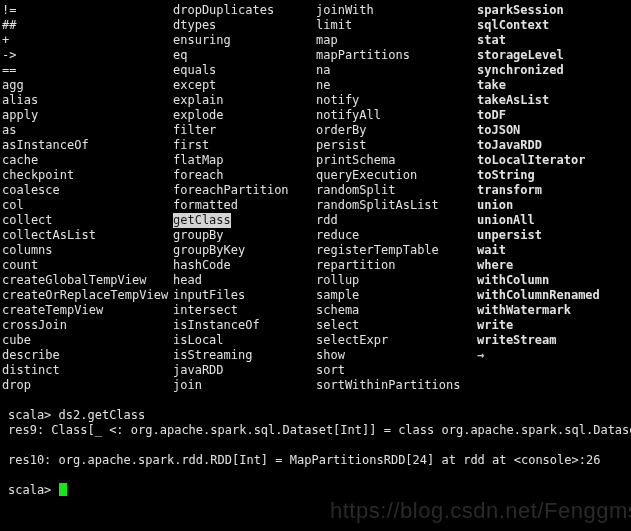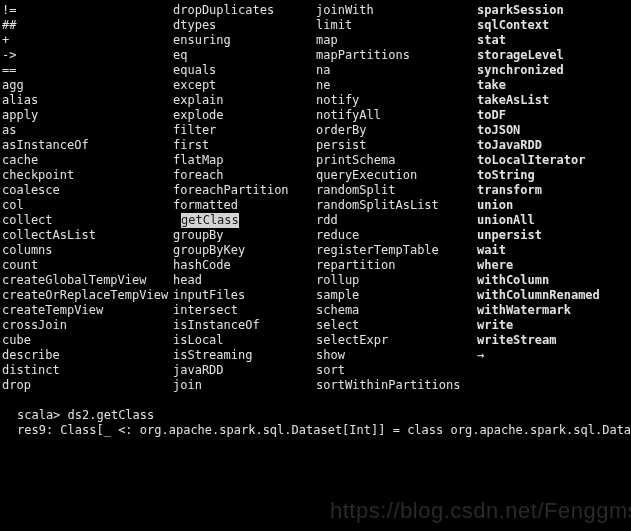--- a/index.html
+++ b/index.html
@@ -50,21 +50,20 @@
   .item {
     height: 15px;
     line-height: 15px;
     white-space: pre;
     display: block;
     width: max-content;
   }
   .item.selected {
     background: #d4d4d4;
     color: #1a1a1a;
-    margin-left: 8px;
   }
   .item.arrow {
     color: #c8c8c8;
   }
   .blank {
     height: 15px;
   }
   .cursor {
     display: inline-block;
     width: 8px;
@@ -76,38 +75,40 @@
     position: absolute;
     left: 330px;
     top: 503px;
     font-family: Liberation Sans, sans-serif;
     font-size: 22px;
     letter-spacing: 0.5px;
     color: #2a2a2a;
     white-space: pre;
     pointer-events: none;
   }
-  .out-block { padding-left: 16px; }
+  .out-block { padding-left: 7px; }
 </style>
 </head>
 <body>
 
 <div class="terminal">
 
 
   <div class="completion-grid">
     <div class="col col-0"><span class="item">!=</span><span class="item">##</span><span class="item">+</span><span class="item">-&gt;</span><span class="item">==</span><span class="item">agg</span><span class="item">alias</span><span class="item">apply</span><span class="item">as</span><span class="item">asInstanceOf</span><span class="item">cache</span><span class="item">checkpoint</span><span class="item">coalesce</span><span class="item">col</span><span class="item">collect</span><span class="item">collectAsList</span><span class="item">columns</span><span class="item">count</span><span class="item">createGlobalTempView</span><span class="item">createOrReplaceTempView</span><span class="item">createTempView</span><span class="item">crossJoin</span><span class="item">cube</span><span class="item">describe</span><span class="item">distinct</span><span class="item">drop</span></div>
     <div class="col col-1"><span class="item">dropDuplicates</span><span class="item">dtypes</span><span class="item">ensuring</span><span class="item">eq</span><span class="item">equals</span><span class="item">except</span><span class="item">explain</span><span class="item">explode</span><span class="item">filter</span><span class="item">first</span><span class="item">flatMap</span><span class="item">foreach</span><span class="item">foreachPartition</span><span class="item">formatted</span><span class="item selected">getClass</span><span class="item">groupBy</span><span class="item">groupByKey</span><span class="item">hashCode</span><span class="item">head</span><span class="item">inputFiles</span><span class="item">intersect</span><span class="item">isInstanceOf</span><span class="item">isLocal</span><span class="item">isStreaming</span><span class="item">javaRDD</span><span class="item">join</span></div>
     <div class="col col-2"><span class="item">joinWith</span><span class="item">limit</span><span class="item">map</span><span class="item">mapPartitions</span><span class="item">na</span><span class="item">ne</span><span class="item">notify</span><span class="item">notifyAll</span><span class="item">orderBy</span><span class="item">persist</span><span class="item">printSchema</span><span class="item">queryExecution</span><span class="item">randomSplit</span><span class="item">randomSplitAsList</span><span class="item">rdd</span><span class="item">reduce</span><span class="item">registerTempTable</span><span class="item">repartition</span><span class="item">rollup</span><span class="item">sample</span><span class="item">schema</span><span class="item">select</span><span class="item">selectExpr</span><span class="item">show</span><span class="item">sort</span><span class="item">sortWithinPartitions</span></div>
     <div class="col col-3"><span class="item">sparkSession</span><span class="item">sqlContext</span><span class="item">stat</span><span class="item">storageLevel</span><span class="item">synchronized</span><span class="item">take</span><span class="item">takeAsList</span><span class="item">toDF</span><span class="item">toJSON</span><span class="item">toJavaRDD</span><span class="item">toLocalIterator</span><span class="item">toString</span><span class="item">transform</span><span class="item">union</span><span class="item">unionAll</span><span class="item">unpersist</span><span class="item">wait</span><span class="item">where</span><span class="item">withColumn</span><span class="item">withColumnRenamed</span><span class="item">withWatermark</span><span class="item">write</span><span class="item">writeStream</span><span class="item arrow">→</span></div>
   </div>
 
   <div class="out-block">
     <div class="blank"></div>
     <div class="line">scala&gt; ds2.getClass</div>
     <div class="line">res9: Class[_ &lt;: org.apache.spark.sql.Dataset[Int]] = class org.apache.spark.sql.Dataset</div>
     <div class="blank"></div>
+    <div class="line">res10: org.apache.spark.rdd.RDD[Int] = MapPartitionsRDD[24] at rdd at &lt;console&gt;:26</div>
     <div class="blank"></div>
+    <div class="line"><span>scala&gt; </span><span class="cursor"></span></div>
   </div>
 
   <div class="watermark">https://blog.csdn.net/Fenggms</div>
 
 </div>
 
 </body></html>

